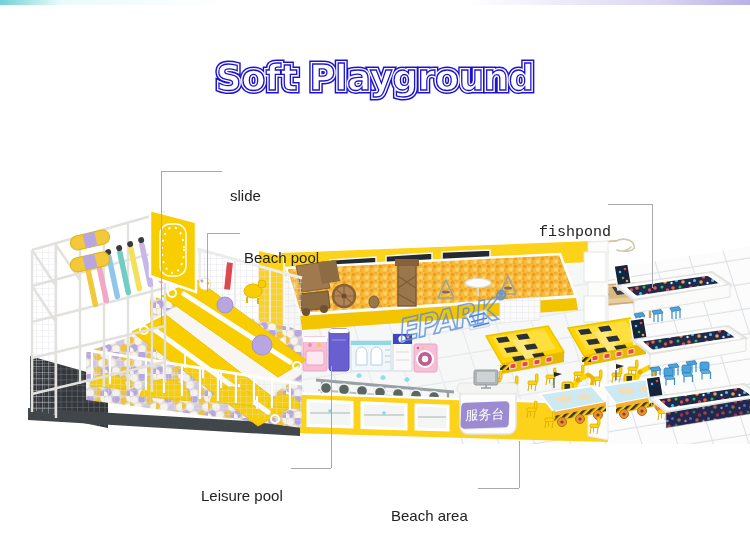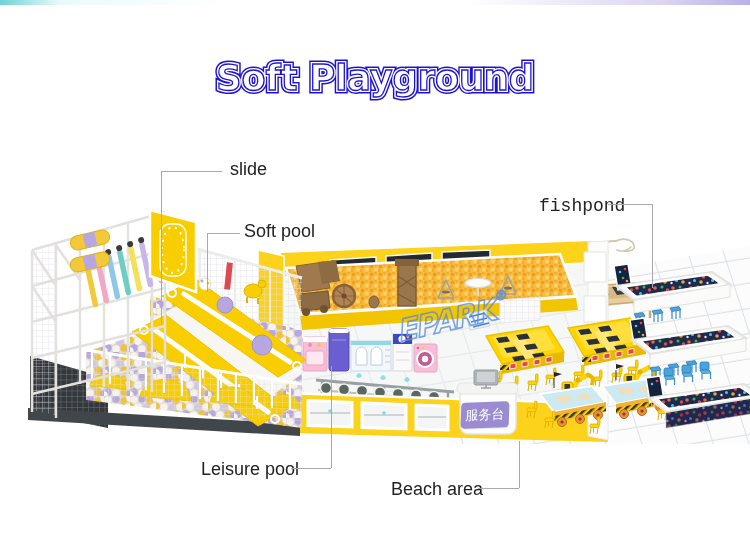--- a/index.html
+++ b/index.html
@@ -10,21 +10,21 @@
   
   .title-wrap{position:absolute;left:0;right:0;top:58px;height:48px;}
   .t{position:absolute;left:50%;top:0;transform:translateX(-50%);white-space:nowrap;
      font-family:"DejaVu Sans",sans-serif;font-weight:bold;font-size:35px;letter-spacing:0;}
   .t1{-webkit-text-stroke:7px #1b12cf;color:#1b12cf;}
   .t2{-webkit-text-stroke:4px #ffffff;color:#ffffff;}
   .t3{-webkit-text-stroke:1.3px #1b12cf;color:#ffffff;}
   
   svg.scene{position:absolute;left:0;top:0;width:750px;height:540px;}
   
-  .callout{position:absolute;font-size:18px;color:#222;white-space:nowrap;}
+  .callout{position:absolute;font-size:15px;color:#222;white-space:nowrap;margin-top:28px;}
   .lead{position:absolute;}
   .lead.h{border-top:1px solid #a9a9a9;height:0;}
   .lead.v{border-left:1px solid #a9a9a9;width:0;}
   
   .watermark{position:absolute;left:398px;top:299px;transform:rotate(-13deg) skewX(-6deg);
      font-family:"DejaVu Sans",sans-serif;font-weight:900;font-style:italic;font-size:30px;
      letter-spacing:-2px;color:transparent;-webkit-text-stroke:1.6px #5b8fd6;opacity:.8;}
   .watermark .reg{font-size:13px;vertical-align:18px;-webkit-text-stroke:1.1px #5b8fd6;letter-spacing:0;}
   
   .desk-sign{position:absolute;left:461px;top:402px;width:48px;height:26px;background:#9b8cd2;
@@ -500,21 +500,21 @@
   </svg>
 
   <div class="watermark"><span>EPARK</span><span class="reg">®</span></div>
 
   <div class="desk-sign">服务台</div>
 
   <div class="callout" style="left:230px;top:159px;">slide</div>
   <div class="lead h" style="left:161px;top:171px;width:61px;"></div>
   <div class="lead v" style="left:161px;top:171px;height:154px;"></div>
 
-  <div class="callout" style="left:244px;top:221px;">Soft pool</div>
+  <div class="callout" style="left:244px;top:221px;">Beach pool</div>
   <div class="lead h" style="left:207px;top:233px;width:33px;"></div>
   <div class="lead v" style="left:207px;top:233px;height:59px;"></div>
 
   <div class="callout" style="left:539px;top:196px;font-family:Liberation Mono, monospace;">fishpond</div>
   <div class="lead h" style="left:608px;top:204px;width:44px;"></div>
   <div class="lead v" style="left:652px;top:204px;height:84px;"></div>
 
   <div class="callout" style="left:201px;top:459px;">Leisure pool</div>
   <div class="lead h" style="left:291px;top:468px;width:40px;"></div>
   <div class="lead v" style="left:331px;top:366px;height:102px;"></div>

